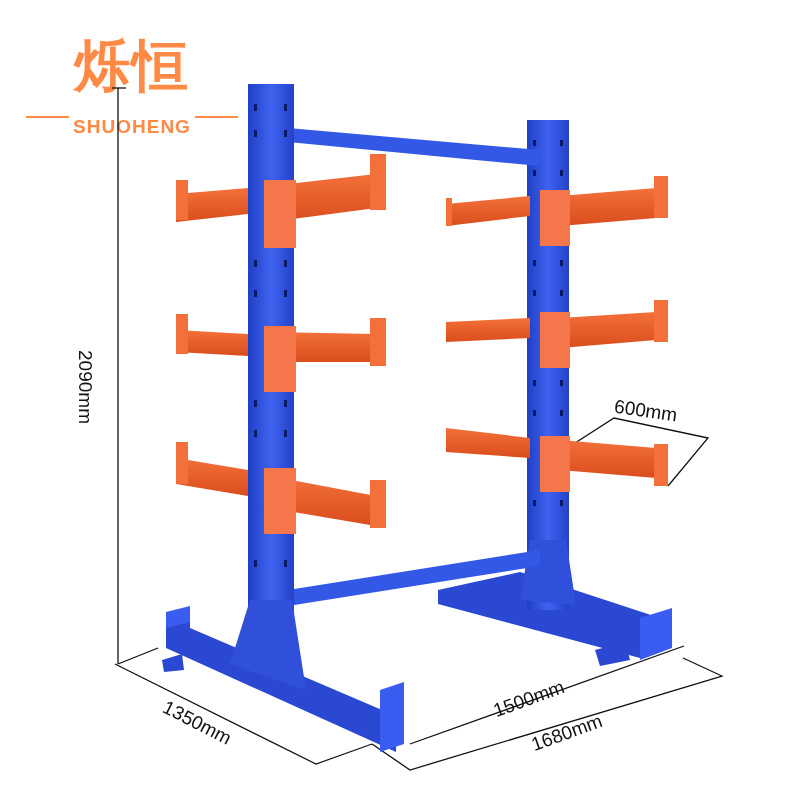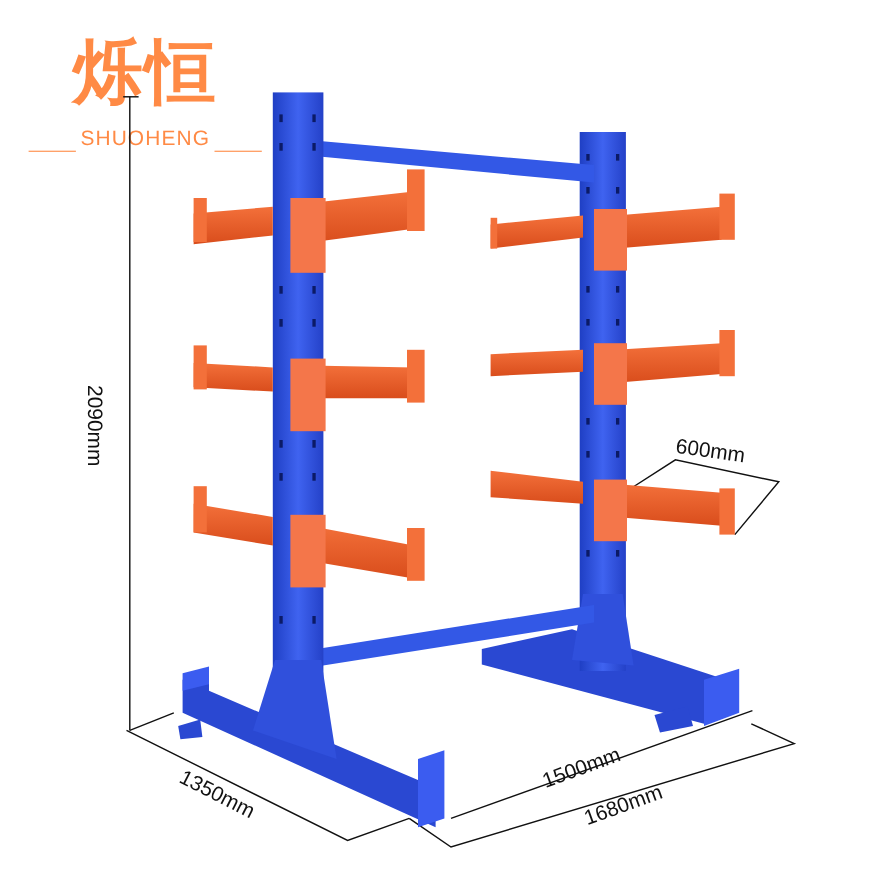--- a/index.html
+++ b/index.html
@@ -1,19 +1,19 @@
 <!DOCTYPE html>
 <html><head>
 <meta charset="utf-8">
 <style>
   html,body{margin:0;padding:0;background:#fff;}
   body{width:800px;height:800px;position:relative;overflow:hidden;font-family:"DejaVu Sans",sans-serif;}
   .brand{position:absolute;left:22px;top:18px;width:220px;text-align:center;}
-  .brand-cn{font-family:"DejaVu Sans",sans-serif;font-weight:bold;font-size:64px;line-height:96px;color:#ff8a45;letter-spacing:2px;}
-  .brand-en{position:relative;margin-top:2px;font-family:"Liberation Sans",sans-serif;font-size:19px;color:#ff8a45;letter-spacing:1px;display:flex;align-items:flex-end;justify-content:center;}
+  .brand-cn{font-family:"DejaVu Sans",sans-serif;font-weight:bold;font-size:56px;line-height:96px;color:#ff8a45;letter-spacing:2px;}
+  .brand-en{position:relative;margin-top:2px;font-family:"Liberation Sans",sans-serif;font-size:19px;color:#ff8a45;letter-spacing:1px;display:flex;align-items:flex-start;justify-content:center;font-weight:bold;}
   .brand-en .ln{flex:1;height:1.5px;background:#ff8a45;margin:0 4px;}
   svg.scene{position:absolute;left:0;top:0;}
   .dim{position:absolute;font-family:"Liberation Sans",sans-serif;font-size:19px;color:#111;white-space:nowrap;transform-origin:center center;}
 </style>
 </head>
 <body>
 
 <div class="brand">
   <div class="brand-cn">烁恒</div>
   <div class="brand-en">

